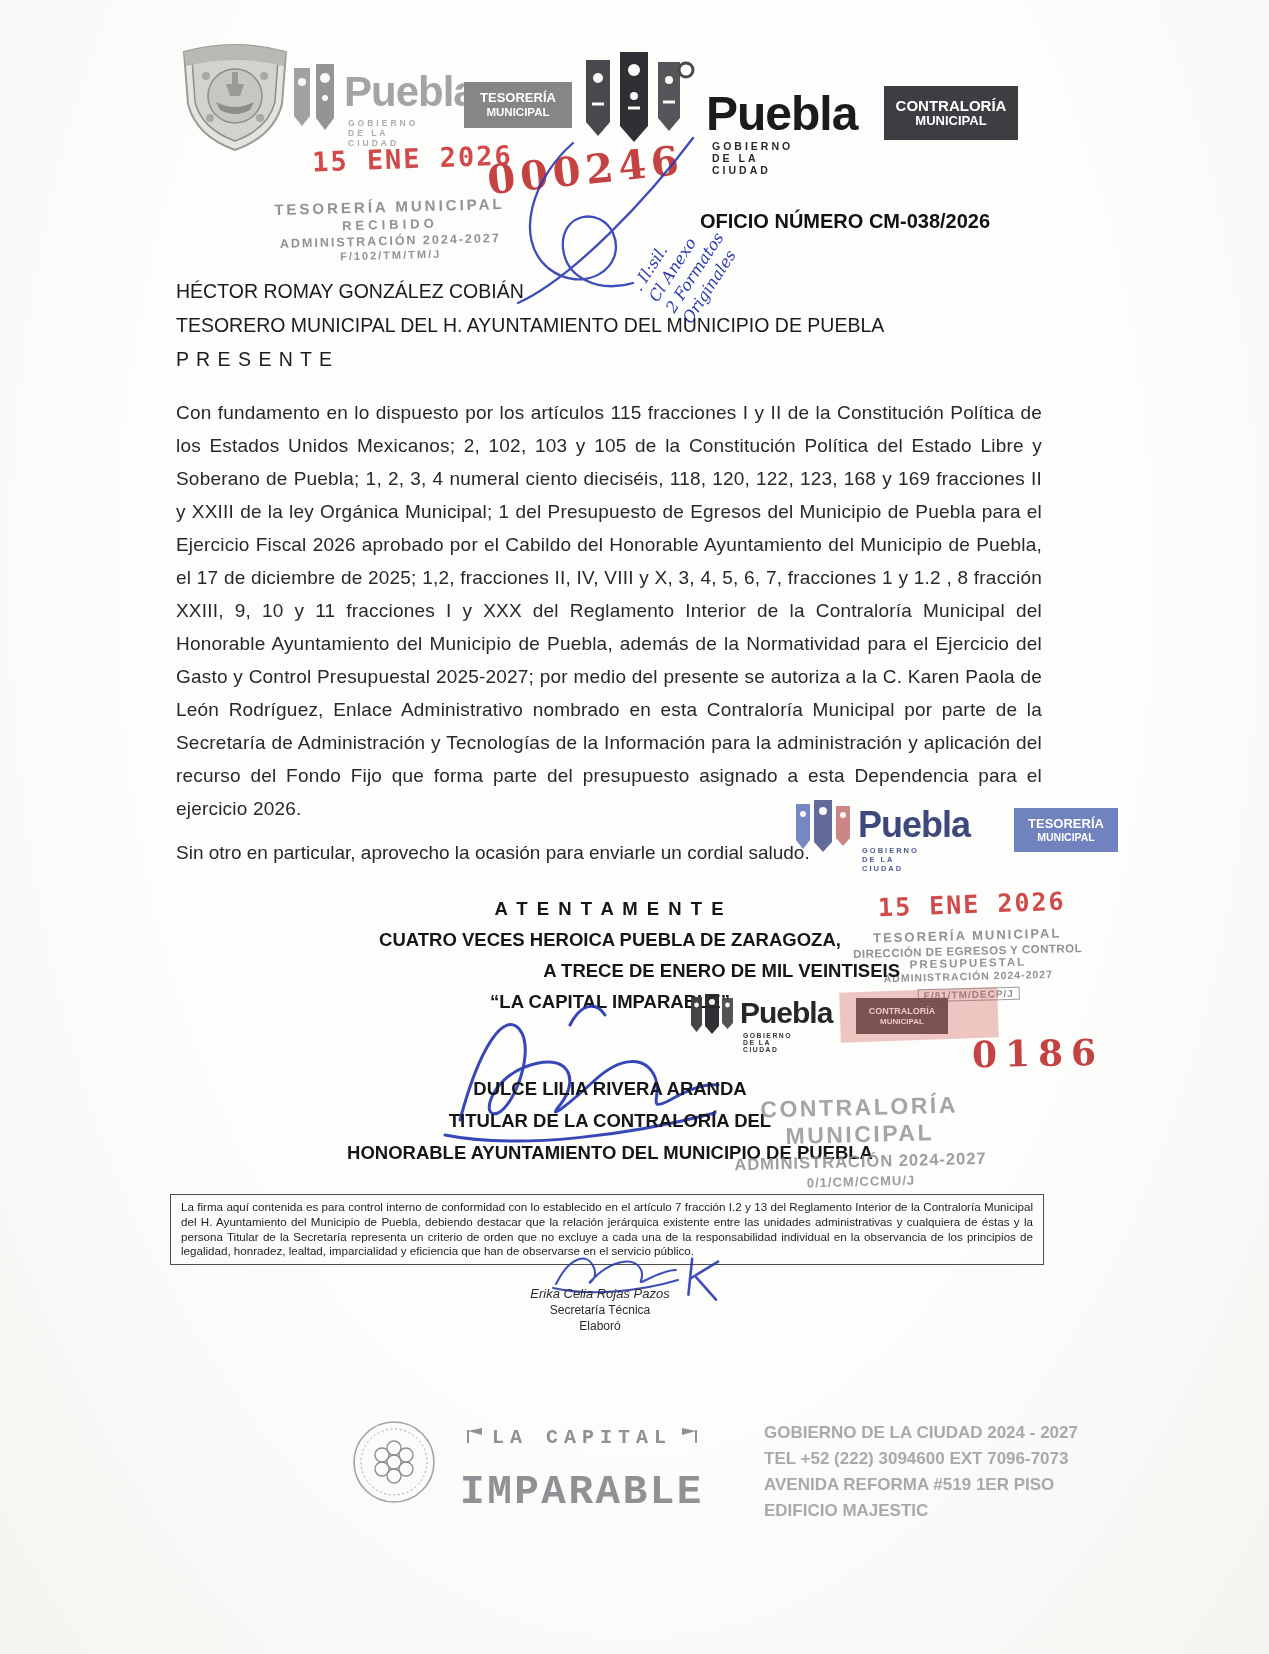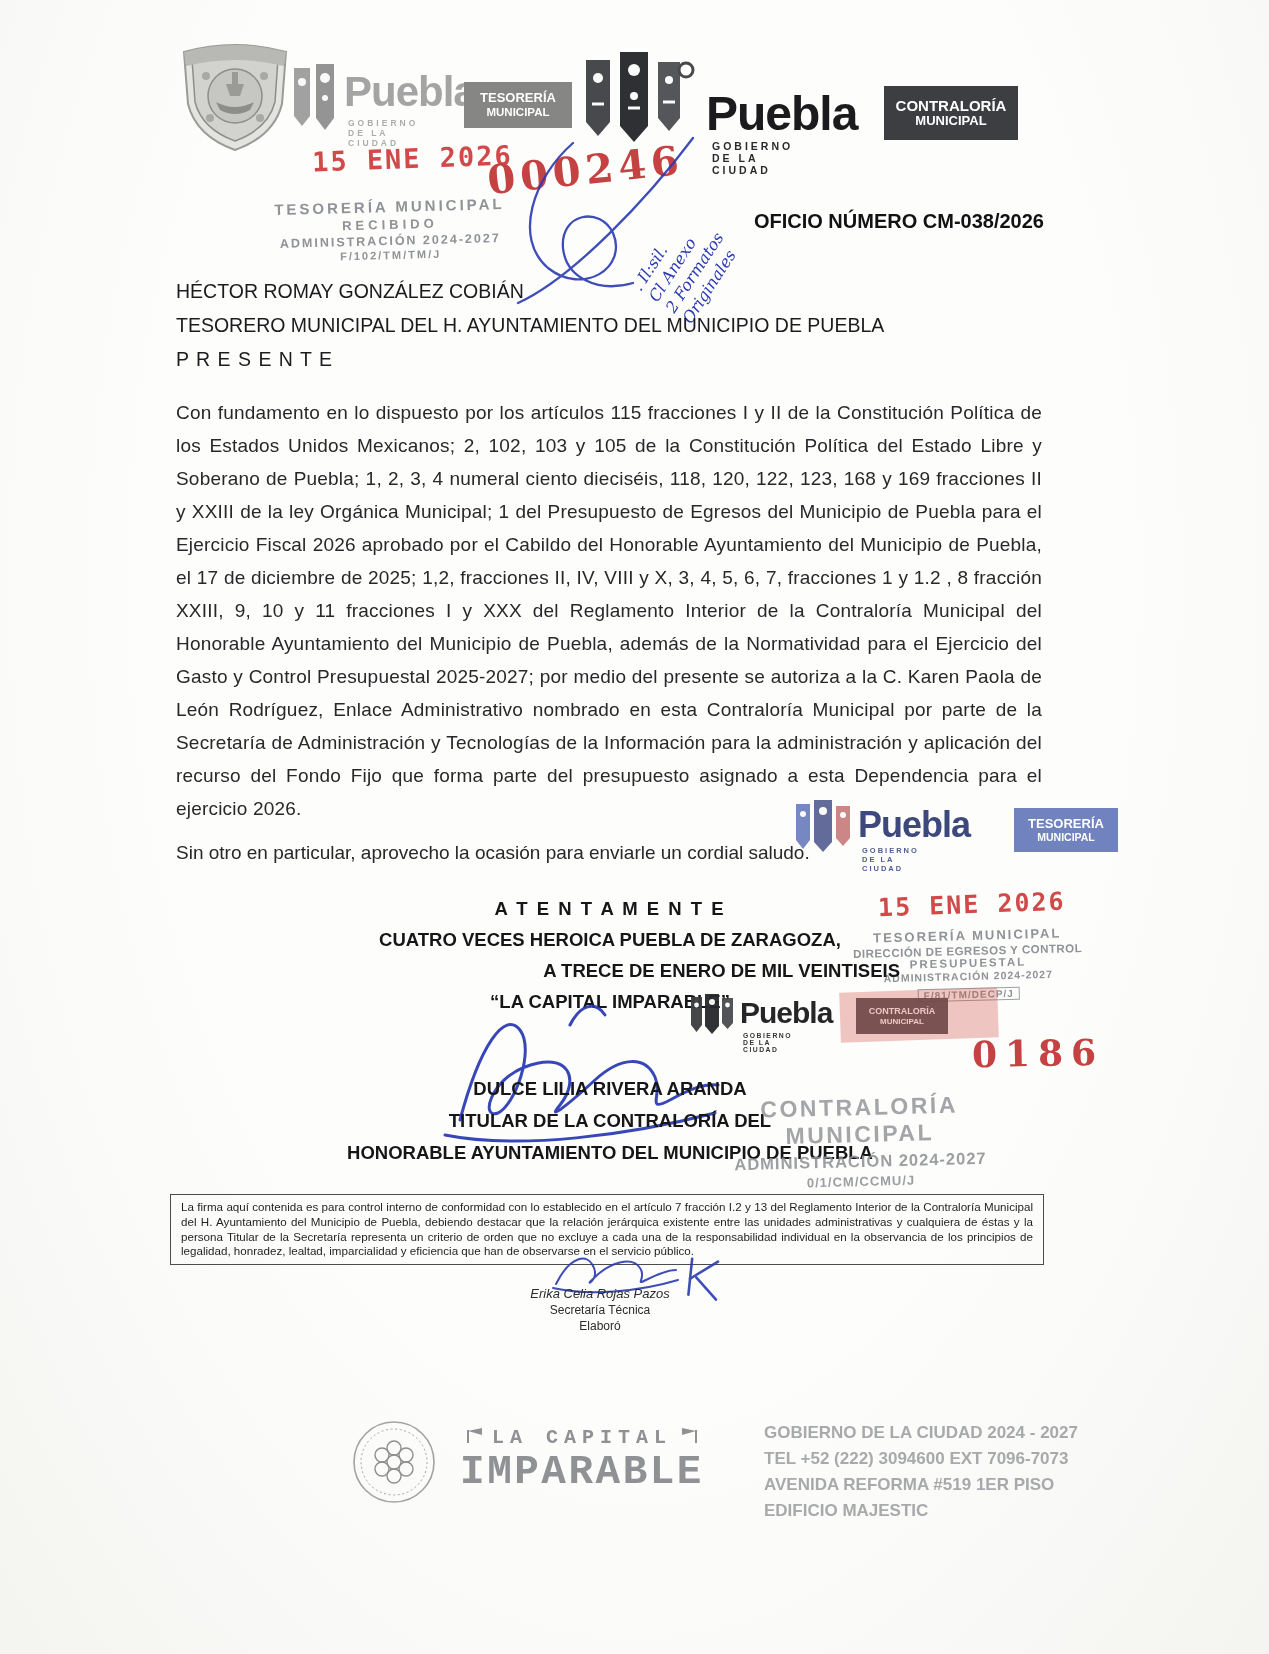--- a/index.html
+++ b/index.html
@@ -115,21 +115,21 @@
       </g>
     </svg>
   </div>
   <div class="abs hand" style="left:628px; top:284px; font-size:16px; line-height:20px; transform:rotate(-57deg); transform-origin:0 0;">
     <div>. Il:sil.</div>
     <div>Cl Anexo</div>
     <div>2 Formatos</div>
     <div>Originales</div>
   </div>
 
-  <div class="abs" style="left:700px; top:210px; width:344px; text-align:right; font-size:20px; font-weight:bold; color:#121214;">OFICIO NÚMERO CM-038/2026</div>
+  <div class="abs" style="left:700px; top:210px; width:344px; font-size:20px; font-weight:bold; color:#121214;">OFICIO NÚMERO CM-038/2026</div>
 
   <div class="abs" style="left:176px; top:274px; width:880px;">
     <div class="addr-line">HÉCTOR ROMAY GONZÁLEZ COBIÁN</div>
     <div class="addr-line">TESORERO MUNICIPAL DEL H. AYUNTAMIENTO DEL MUNICIPIO DE PUEBLA</div>
     <div class="addr-line" style="letter-spacing:1px;">P R E S E N T E</div>
   </div>
 
   <div class="abs body-par" style="left:176px; top:396px; width:866px;">Con fundamento en lo dispuesto por los artículos 115 fracciones I y II de la Constitución Política de los Estados Unidos Mexicanos; 2, 102, 103 y 105 de la Constitución Política del Estado Libre y Soberano de Puebla; 1, 2, 3, 4 numeral ciento dieciséis, 118, 120, 122, 123, 168 y 169 fracciones II y XXIII de la ley Orgánica Municipal; 1 del Presupuesto de Egresos del Municipio de Puebla para el Ejercicio Fiscal 2026 aprobado por el Cabildo del Honorable Ayuntamiento del Municipio de Puebla, el 17 de diciembre de 2025; 1,2, fracciones II, IV, VIII y X, 3, 4, 5, 6, 7, fracciones 1 y 1.2 , 8 fracción XXIII, 9, 10 y 11 fracciones I y XXX del Reglamento Interior de la Contraloría Municipal del Honorable Ayuntamiento del Municipio de Puebla, además de la Normatividad para el Ejercicio del Gasto y Control Presupuestal 2025-2027; por medio del presente se autoriza a la C. Karen Paola de León Rodríguez, Enlace Administrativo nombrado en esta Contraloría Municipal por parte de la Secretaría de Administración y Tecnologías de la Información para la administración y aplicación del recurso del Fondo Fijo que forma parte del presupuesto asignado a esta Dependencia para el ejercicio 2026.</div>
 
   <div class="abs" style="left:176px; top:842px; font-size:19px; color:#28282a;">Sin otro en particular, aprovecho la ocasión para enviarle un cordial saludo.</div>
@@ -264,21 +264,21 @@
           </svg>
       </span>
       <span style="font-size:20px; font-weight:bold; letter-spacing:6px;">LA CAPITAL</span>
       <span>
         <svg width="20" height="18" viewBox="0 0 20 18">
             <path d="M2 2 L16 5 L2 9 Z" fill="#8f9194"></path>
             <path d="M16 4 L16 17" stroke="#8f9194" stroke-width="2"></path>
           </svg>
       </span>
     </div>
-    <div style="font-size:41px; font-weight:bold; letter-spacing:2.5px; margin-top:0;">IMPARABLE</div>
+    <div style="font-size:41px; font-weight:bold; letter-spacing:2.5px; margin-top:20px;">IMPARABLE</div>
   </div>
 
   <div class="abs footer-right" style="left:764px; top:1420px;">
     <div>GOBIERNO DE LA CIUDAD 2024 - 2027</div>
     <div>TEL +52 (222) 3094600 EXT 7096-7073</div>
     <div>AVENIDA REFORMA #519 1ER PISO</div>
     <div>EDIFICIO MAJESTIC</div>
   </div>
 
 </div>

